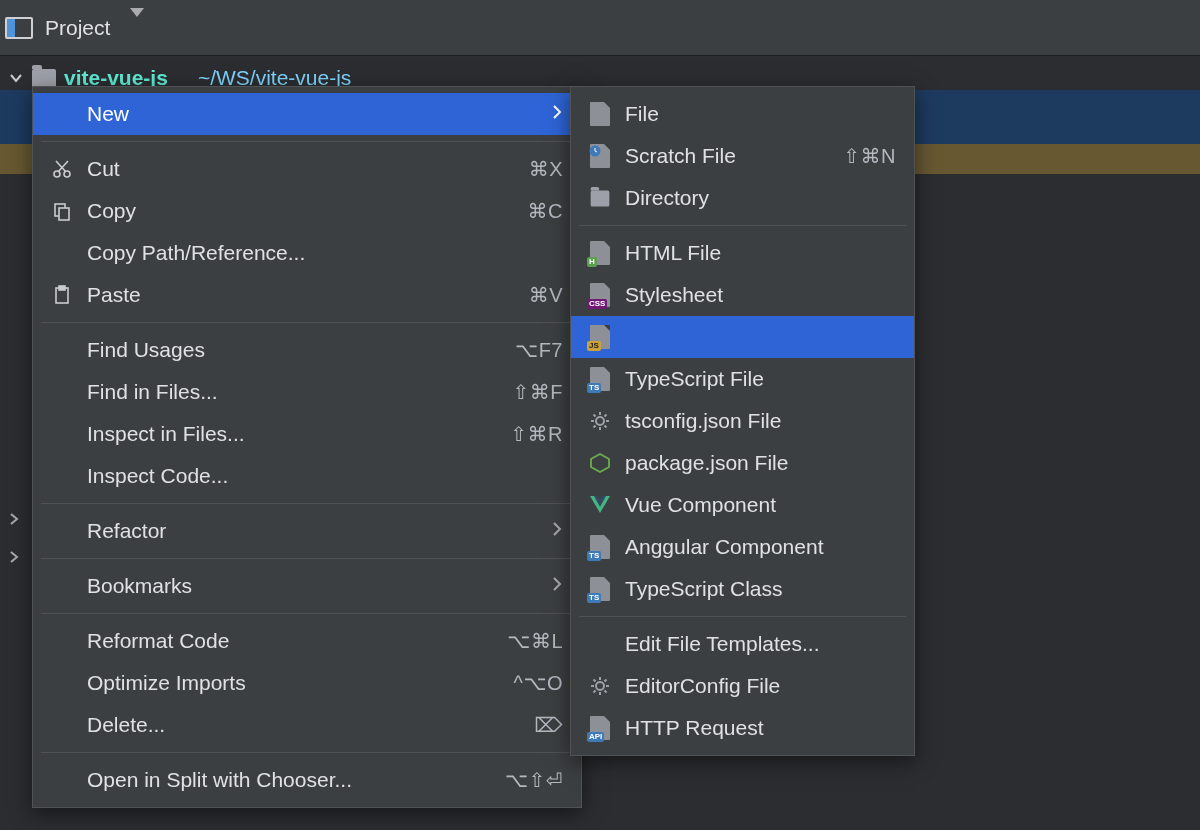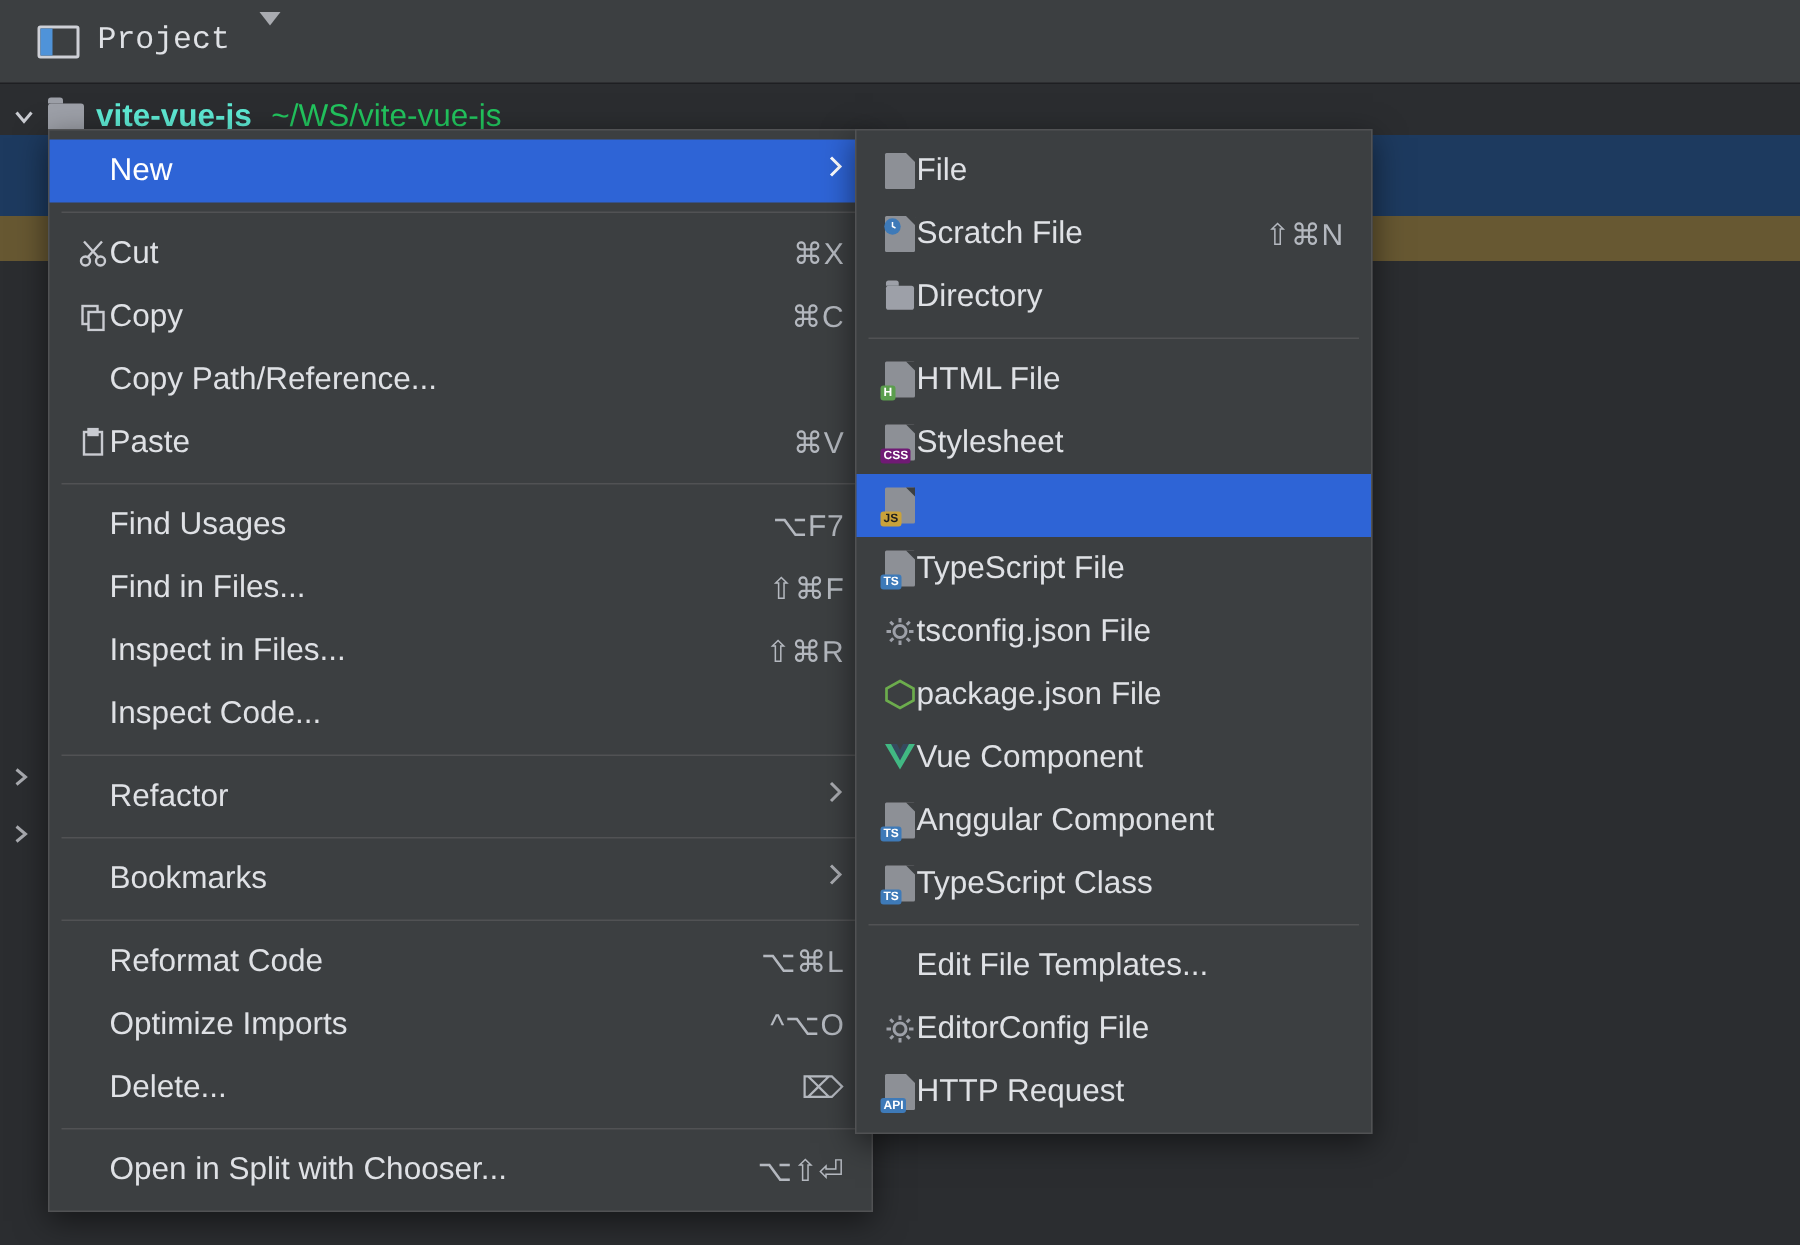--- a/index.html
+++ b/index.html
@@ -12,25 +12,24 @@
     height: 830px;
     overflow: hidden;
     position: relative;
   }
 
   
   .toolbar {
     height: 56px;
     display: flex;
     align-items: center;
-    padding: 0 25px;
+    padding: 0 5px;
     gap: 12px;
     border-bottom: 1px solid #1e1f22;
     background: #3c3f41;
-    font-family: Liberation Mono, monospace;
   }
   .toolbar .tool-icon {
     width: 28px; height: 22px;
     border: 2px solid #ced0d6;
     position: relative;
     border-radius: 2px;
   }
   .toolbar .tool-icon::before {
     content: "";
     position: absolute;
@@ -74,21 +73,21 @@
   }
   .folder-icon::before {
     content:"";
     position:absolute;
     top:-4px; left:0;
     width:10px; height:4px;
     background:#9da0a8;
     border-radius:2px 2px 0 0;
   }
   .proj-name { font-weight: 700; color:#5eead4; font-size:21px;}
-  .proj-path { color:#22c55e; font-size:21px; margin-left:5px;text-align:center;}
+  .proj-path { color:#7dd3fc; font-size:21px; margin-left:22px;text-align:center;}
 
   
   .blue-band {
     position:absolute;
     left:0; right:0;
     top:90px; height:54px;
     background:#1d3a5f;
     z-index:0;
   }
   
@@ -117,20 +116,21 @@
     z-index: 10;
   }
   .menu1 { left: 32px; top: 86px; width: 550px; }
   .menu2 { left: 570px; top: 86px; width: 345px; }
 
   .menu-item {
     display: flex;
     align-items: center;
     height: 42px;
     padding: 0 18px 0 18px;
+    gap: 14px;
     cursor: default;
   }
   .menu-item.selected {
     background: #2e64d6;
     color: #fff;
   }
   .menu-item .mi-icon {
     width: 22px; height: 22px;
     display:flex; align-items:center; justify-content:center;
     flex-shrink:0;

